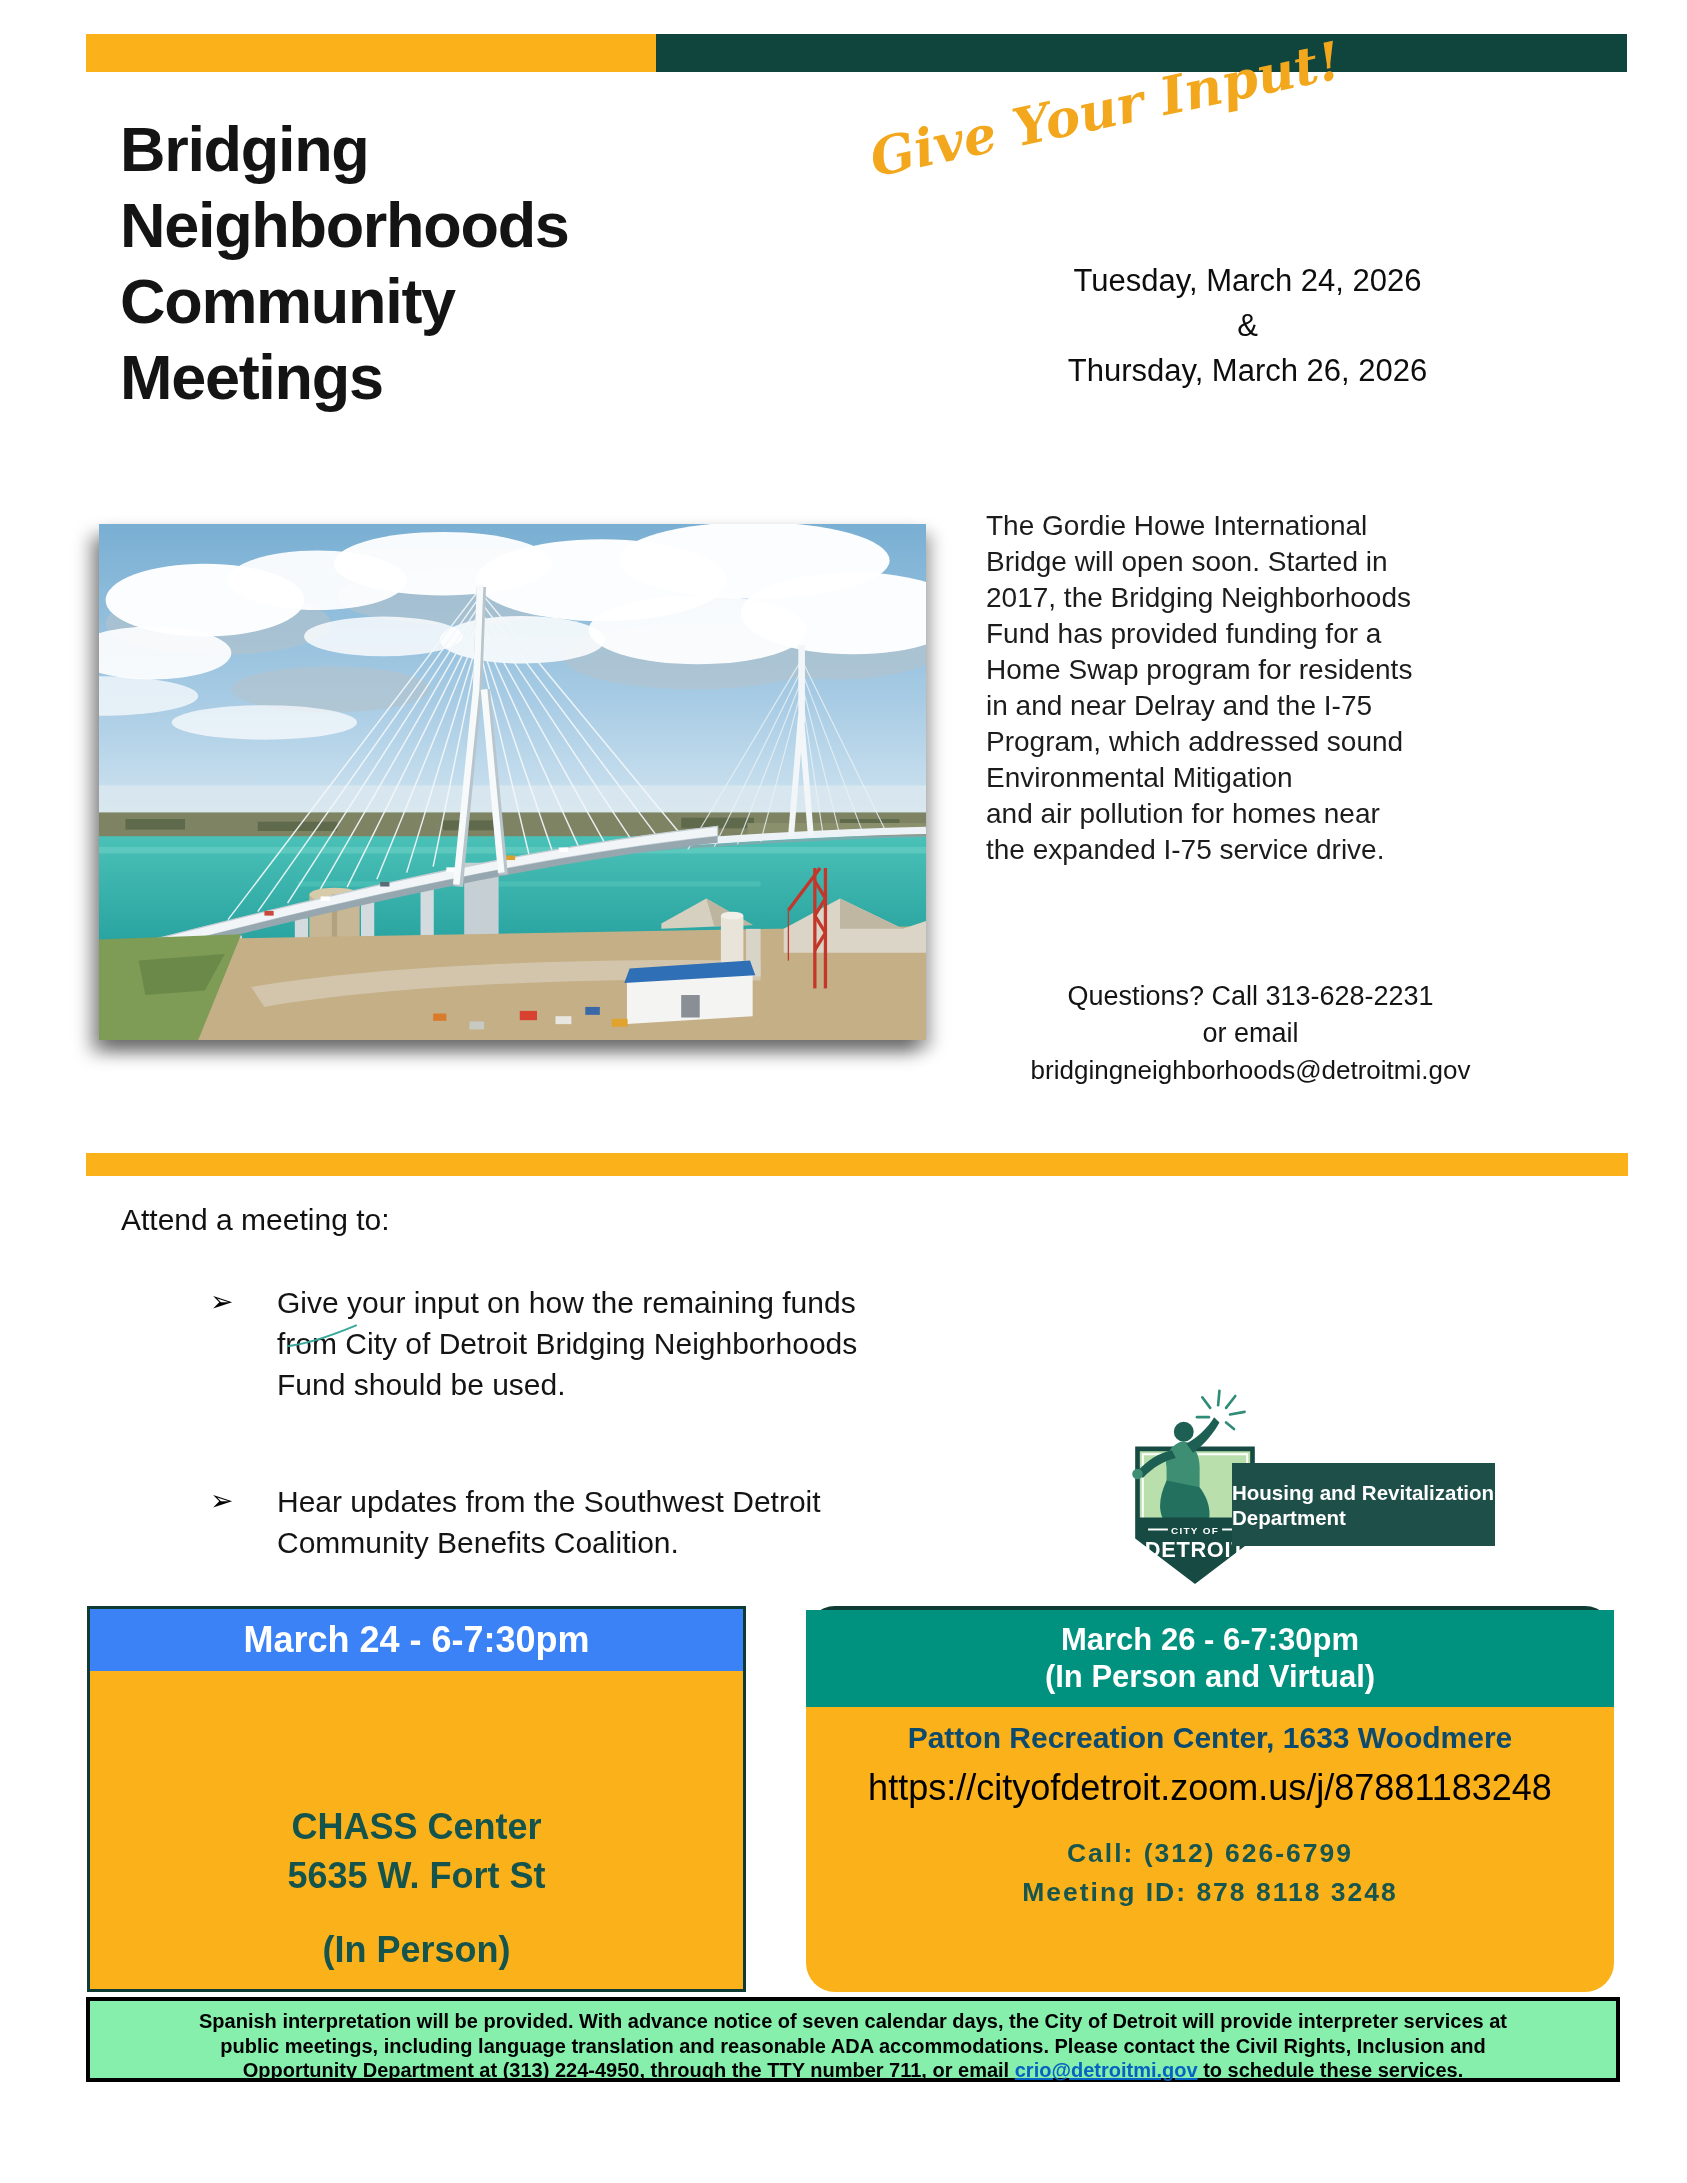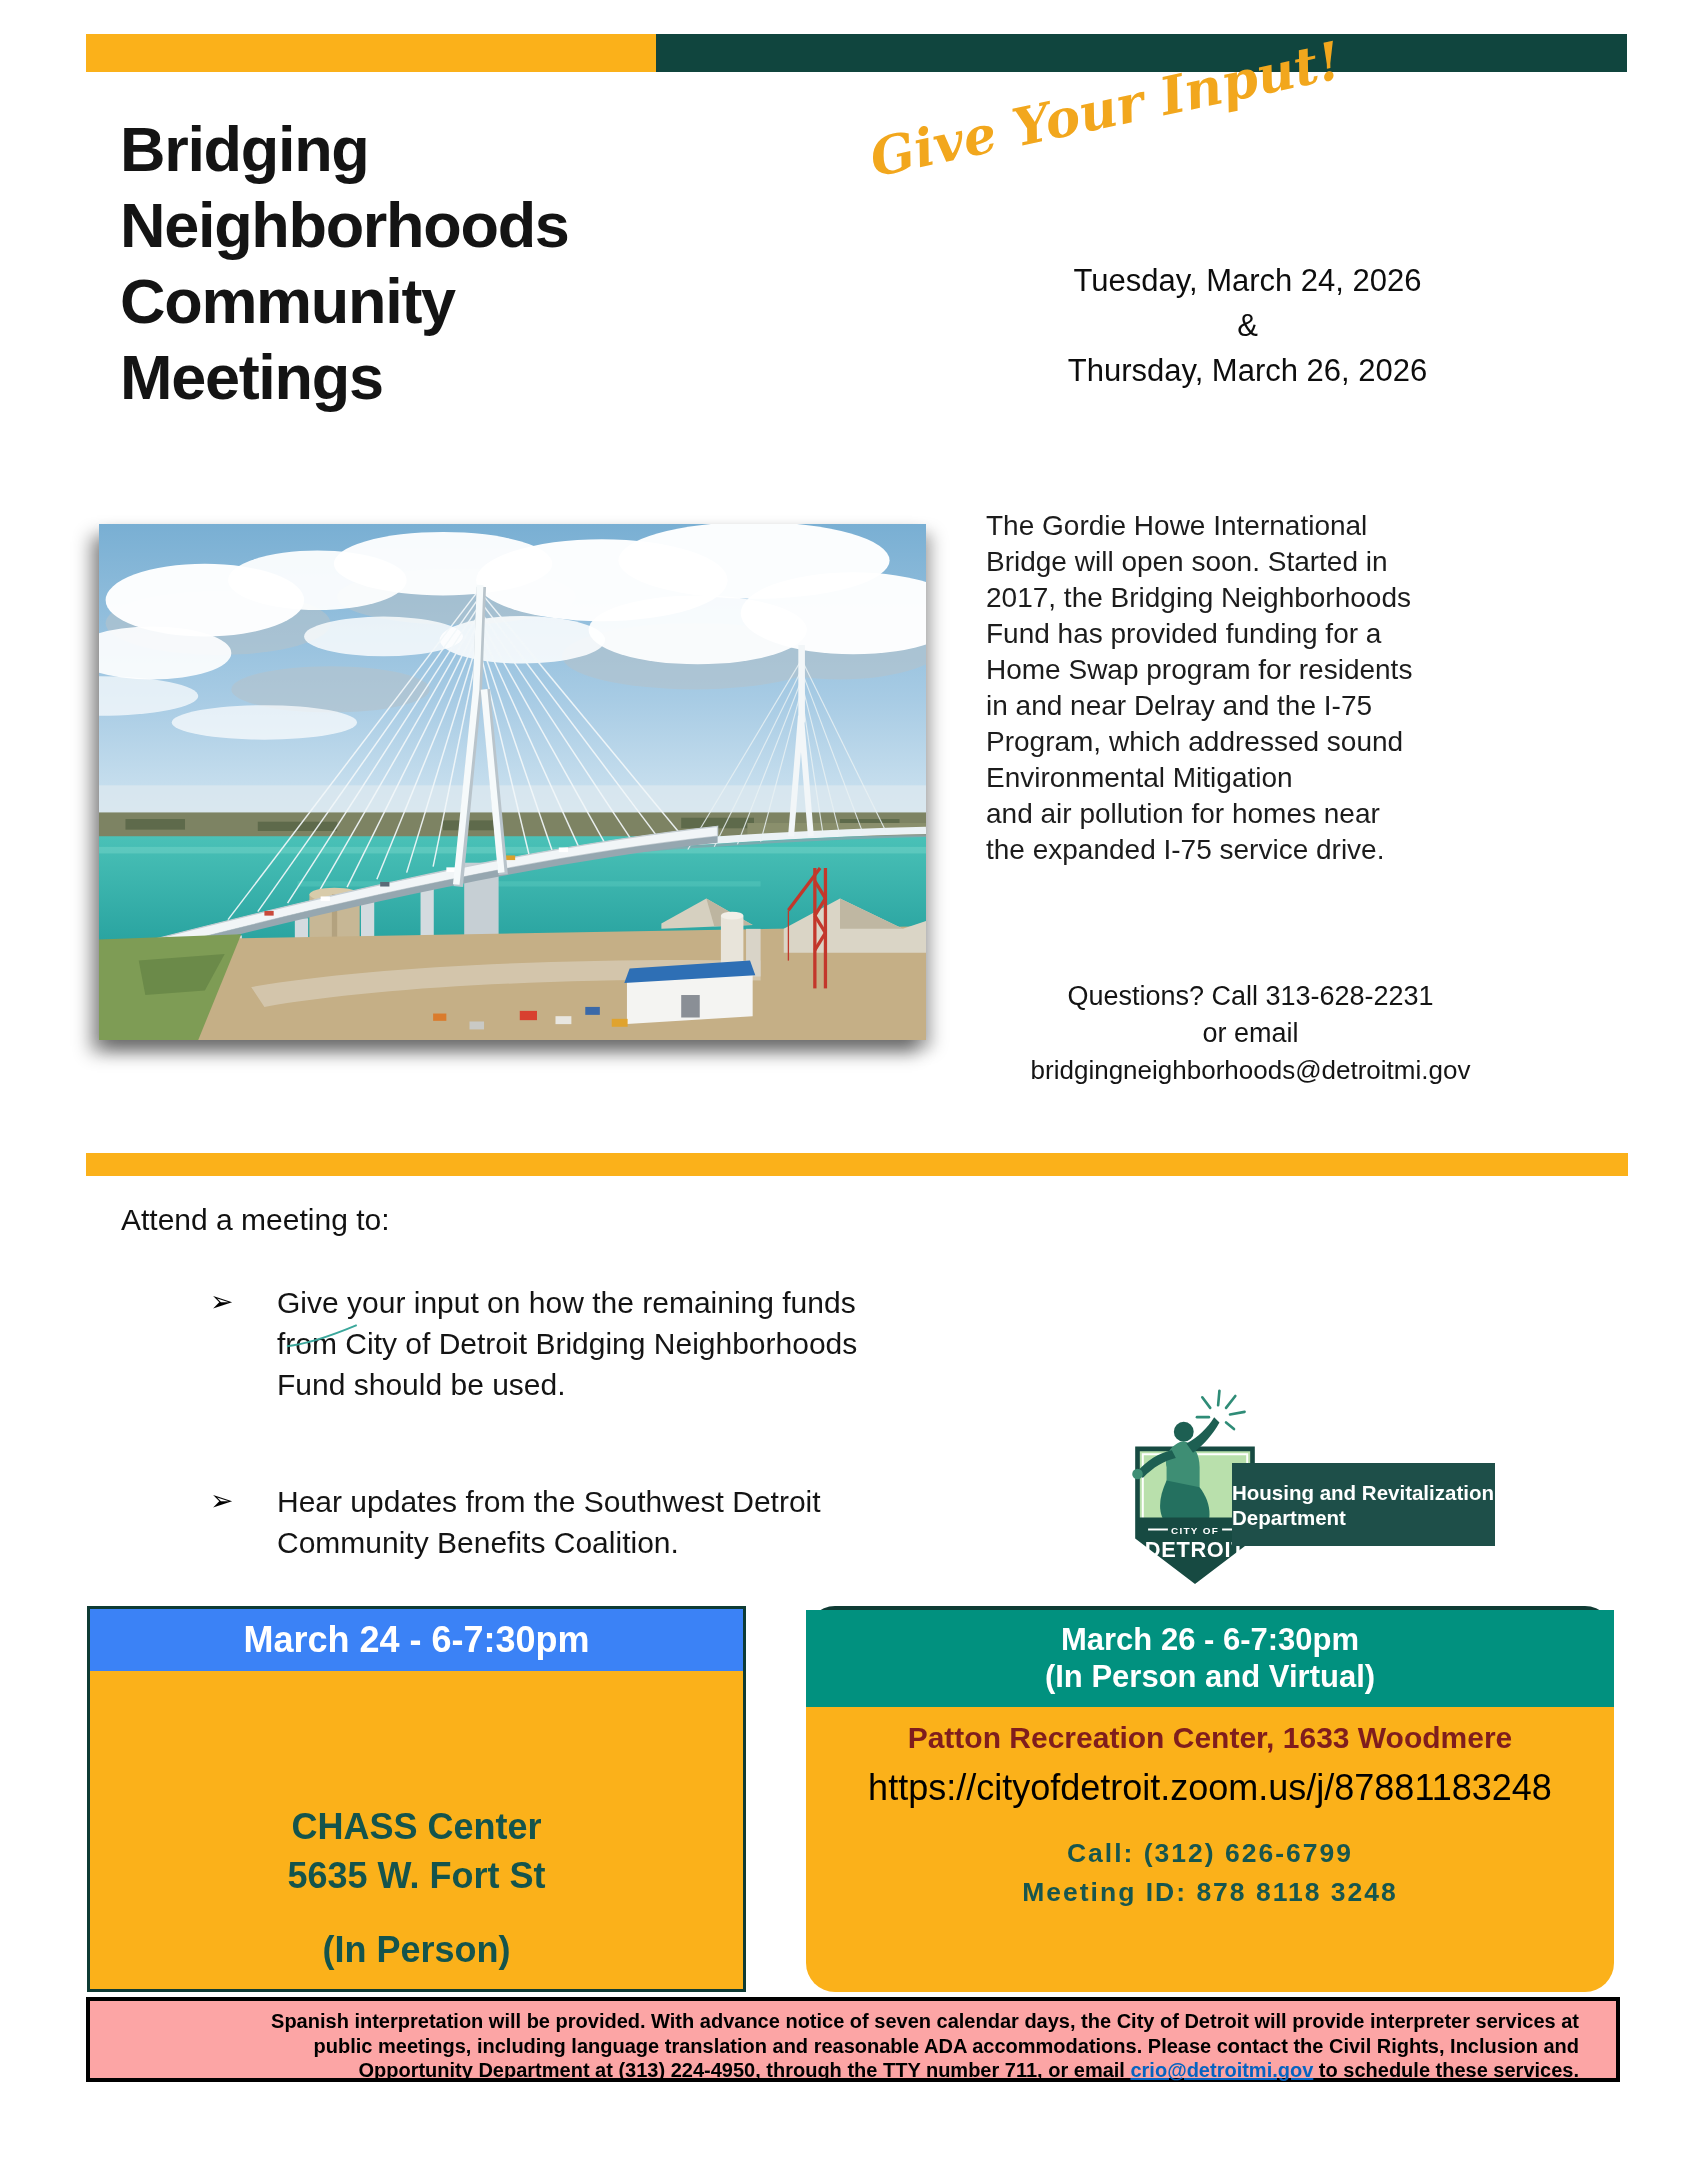--- a/index.html
+++ b/index.html
@@ -54,28 +54,28 @@
   .box-left { position:absolute; left:87px; top:1606px; width:659px; height:386px; background:#FBB11A; border:3.3px solid #0E3B34; }
   .box-left .head { position:absolute; left:0; top:0; width:100%; height:62px; background:#3b82f6; color:#fff; font-weight:bold; font-size:36px; text-align:center; line-height:62px; }
   .box-left .l1 { position:absolute; left:0; top:197px; width:100%; text-align:center; font-size:36px; font-weight:bold; color:#14544C; }
   .box-left .l2 { position:absolute; left:0; top:246px; width:100%; text-align:center; font-size:36px; font-weight:bold; color:#14544C; }
   .box-left .l3 { position:absolute; left:0; top:320px; width:100%; text-align:center; font-size:36px; font-weight:bold; color:#14544C; }
 
   .box-right { position:absolute; left:806px; top:1606px; width:808px; height:386px; background:#FBB11A; border-top:4px solid #0E3B34;border-radius:29px; }
   .box-right .head { position:absolute; left:0; top:0; width:100%; height:97px; background:#01917F; color:#fff; font-weight:bold; text-align:center; }
   .box-right .head .h1 { padding-top:12px; font-size:31px; line-height:36px; }
   .box-right .head .h2 { font-size:31px; line-height:37px;text-align:center; }
-  .box-right .venue { position:absolute; left:0; top:111px; width:100%; text-align:center; font-size:30px; font-weight:bold; color:#7f1d1d; }
+  .box-right .venue { position:absolute; left:0; top:111px; width:100%; text-align:center; font-size:30px; font-weight:bold; color:#0c4a6e; }
   .box-right .url   { position:absolute; left:0; top:157px; width:100%; text-align:center; font-size:36px; font-weight:500; color:#000000; }
   .box-right .call  { position:absolute; left:0; top:228px; width:100%; text-align:center; font-size:26.5px; font-weight:bold; color:#17564E; letter-spacing:2px; }
   .box-right .mid   { position:absolute; left:0; top:267px; width:100%; text-align:center; font-size:26.5px; font-weight:bold; color:#17564E; letter-spacing:2px; }
 
   
-  .disclaimer { position:absolute; left:86px; top:1997px; width:1534px; height:85px; border:4.6px solid #000; background:#fca5a5;
-                text-align:right; padding:8px 37px 0 37px; font-size:20px; line-height:24.5px; font-weight:600; color:#000; }
+  .disclaimer { position:absolute; left:86px; top:1997px; width:1534px; height:85px; border:4.6px solid #000; background:#86efac;
+                text-align:center; padding:8px 37px 0 37px; font-size:20px; line-height:24.5px; font-weight:600; color:#000; }
   .disclaimer a { color:#0563C1; text-decoration:underline; font-weight:600; }
 </style>
 </head>
 <body>
 
 <div class="page">
 
   <div class="topbar">
     <div class="gold"></div>
     <div class="teal"></div>

